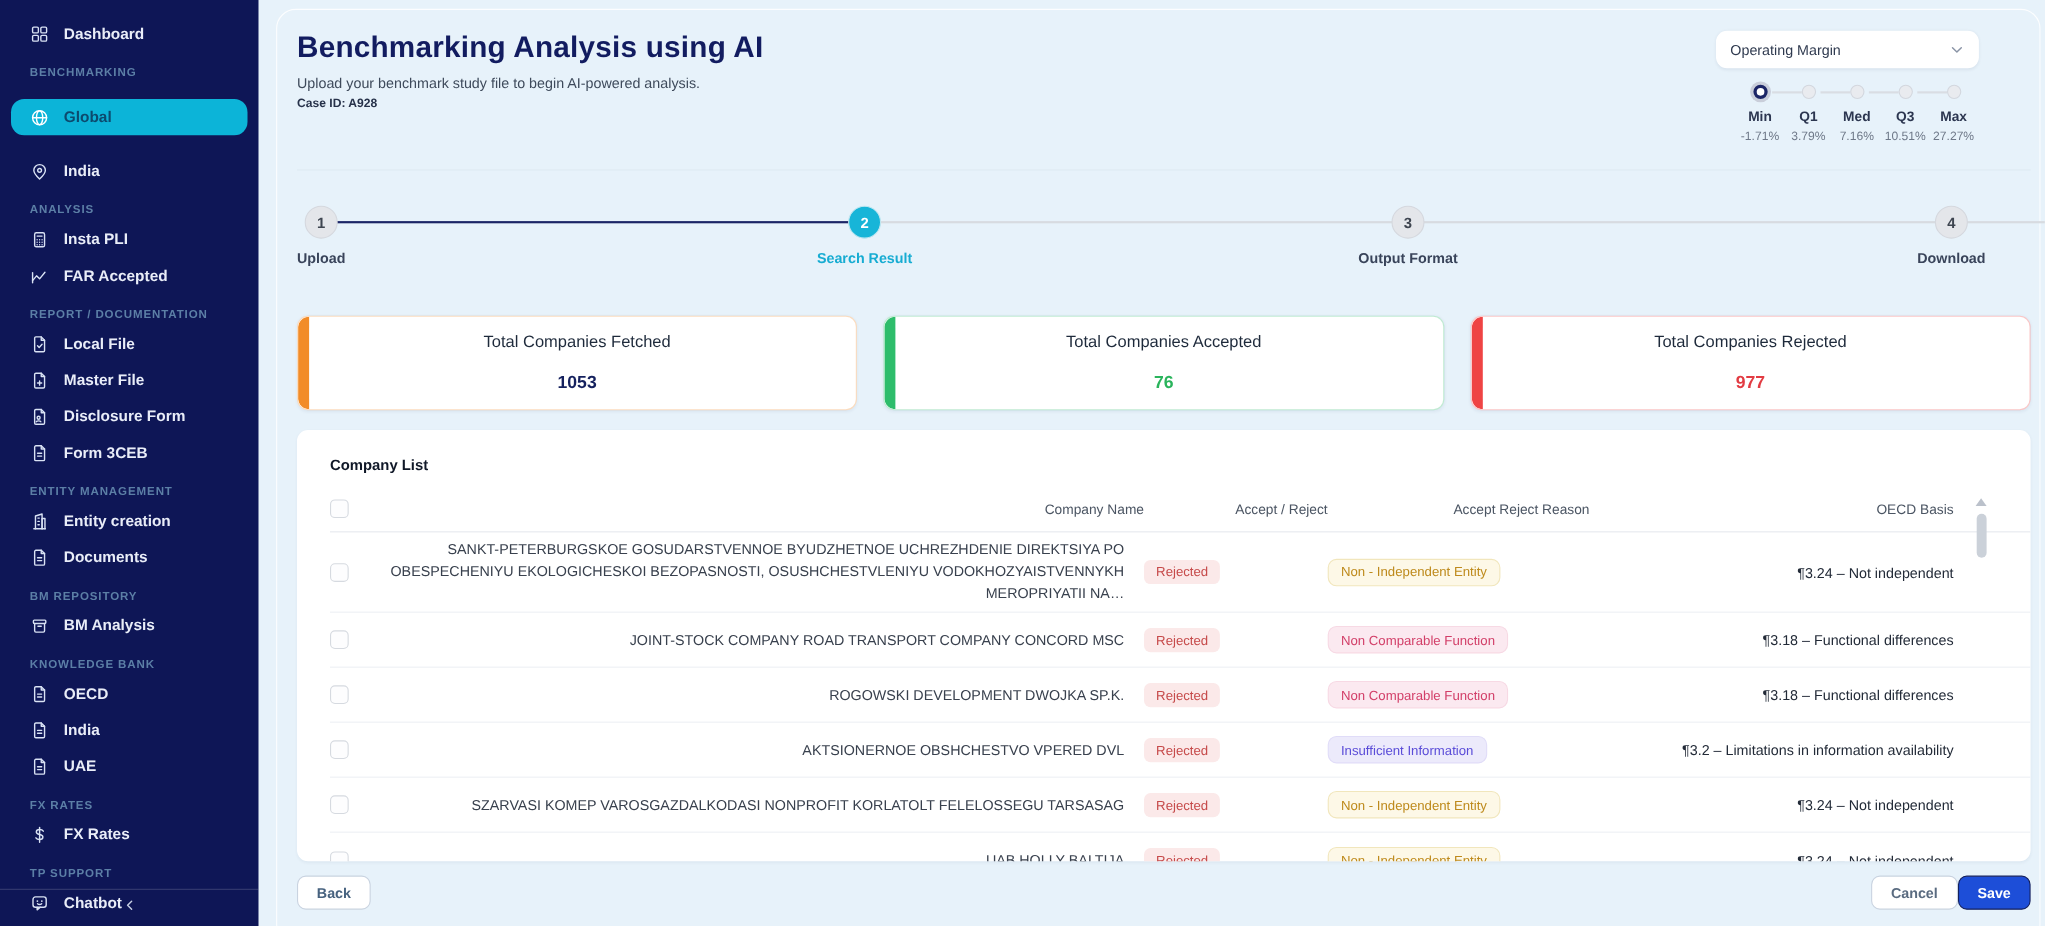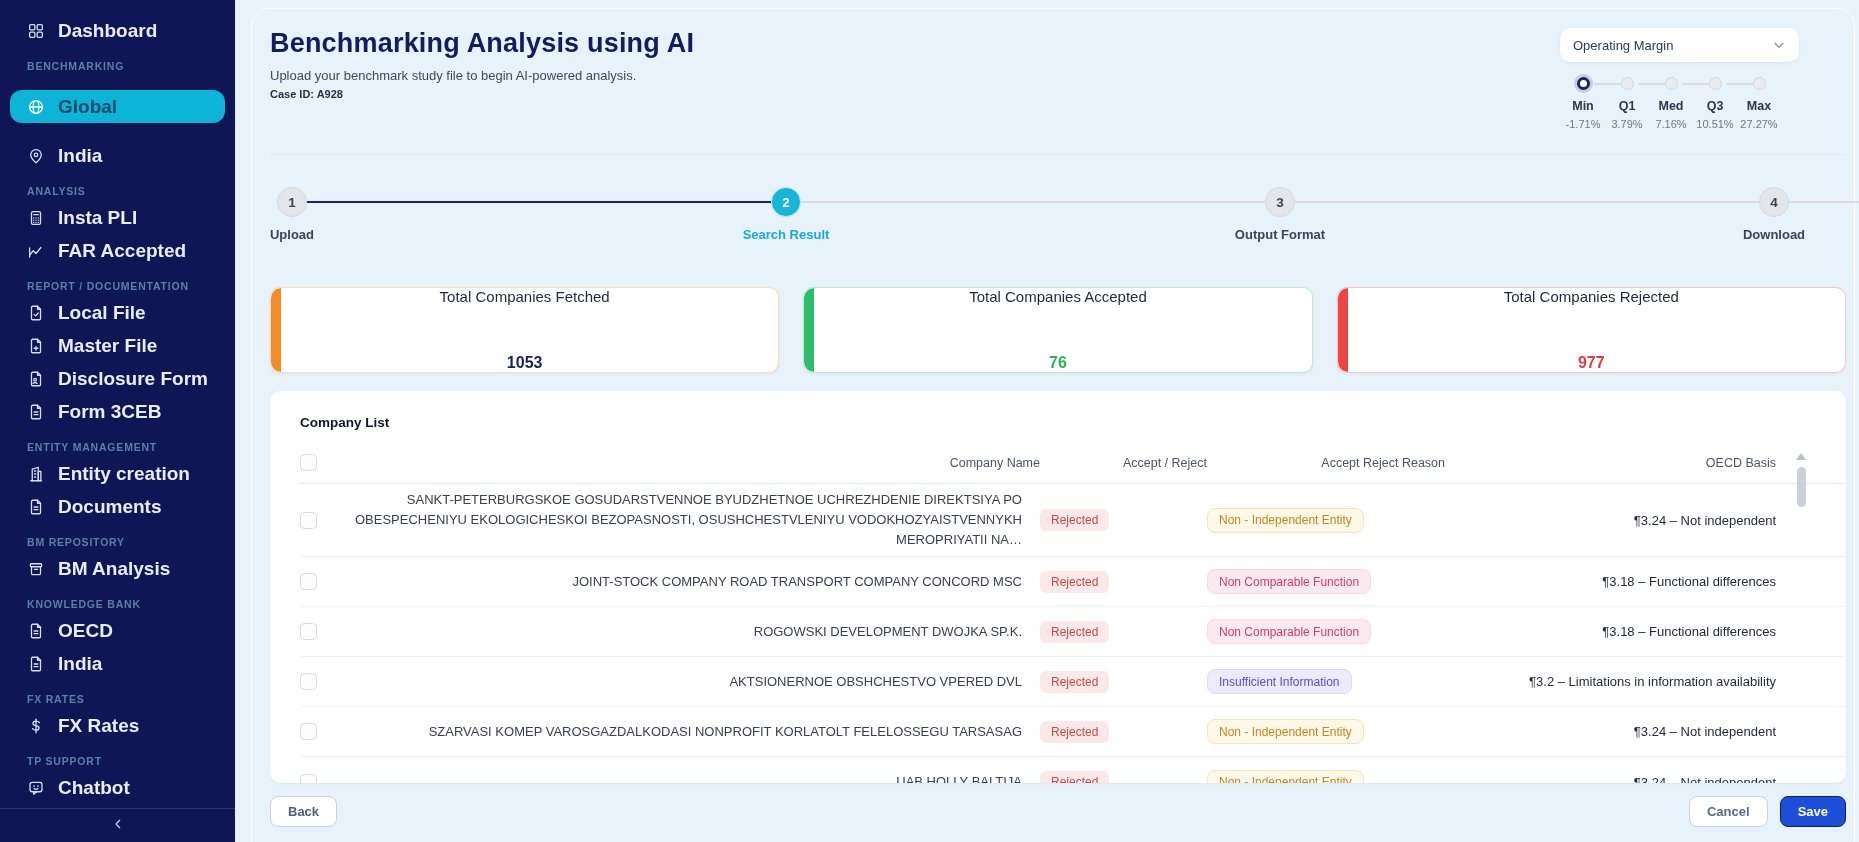--- a/index.html
+++ b/index.html
@@ -1,39 +1,39 @@
 <!DOCTYPE html>
 <html><head>
 <meta charset="utf-8">
 <style>
   * { margin:0; padding:0; box-sizing:border-box; }
   html,body { width:1859px; height:842px; overflow:hidden; font-family:"Liberation Sans", sans-serif; }
   body { display:flex; background:#E7F2FA; }
 
   
   .sidebar { width:235px; min-width:235px; height:842px; background:#0E1656; color:#E9EDF8; position:relative; padding-top:14px; overflow:hidden; }
-  .nav-item { display:flex; align-items:center; gap:13px; padding:7.5px 14px 7.5px 27px; font-size:19px; font-weight:600; line-height:17px; cursor:pointer; }
+  .nav-item { display:flex; align-items:center; gap:13px; padding:7.5px 14px 7.5px 27px; font-size:14px; font-weight:600; line-height:17px; cursor:pointer; }
   .nav-item .ni-icon { width:18px; height:18px; display:flex; align-items:center; justify-content:center; color:#D9E2F4; }
   .nav-item.active { background:#0CB4D8; border-radius:12px; margin:16px 10px; padding-left:17px; color:#0c4a6e; }
   .nav-item.active .ni-icon { color:#FFFFFF; }
   .nav-section-label { margin:12px 0 2px; padding-left:27px; font-size:10.5px; font-weight:700; letter-spacing:.8px; line-height:15px; color:#5C7FA6; }
   .sidebar-collapse { position:absolute; left:0; right:0; bottom:0; height:34px; border-top:1px solid rgba(255,255,255,.14); display:flex; align-items:center; justify-content:center; color:#C6CFE2; cursor:pointer; }
 
   
   .main { flex:1; position:relative; padding:0 13px 0 35px; overflow:hidden; }
   .frame { position:absolute; left:16px; top:8px; right:4px; bottom:-16px; border:1px solid rgba(255,255,255,.85); border-radius:18px; pointer-events:none; }
 
   .header-row { display:flex; justify-content:space-between; align-items:flex-start; padding-top:28px; }
   .page-title { font-size:27px; font-weight:700; color:#121C60; letter-spacing:.2px; }
   .page-subtitle { margin-top:9px; font-size:13px; color:#3E4A5B; }
   .case-id { margin-top:5px; font-size:11px; font-weight:700; color:#27324A; }
 
   .metric-widget { width:239px; margin-right:47px; }
   .dropdown { height:34px; background:#fff; border-radius:10px; display:flex; align-items:center; justify-content:space-between; padding:0 12px 0 13px; font-size:13px; color:#2F3A4F; box-shadow:0 1px 3px rgba(16,24,64,.07); cursor:pointer; }
-  .qtrack { display:flex; justify-content:flex-start; margin-top:15px; padding:0 1px; }
+  .qtrack { display:flex; justify-content:flex-end; margin-top:15px; padding:0 1px; }
   .qstat { width:44px; display:flex; flex-direction:column; align-items:center; position:relative; }
   .qstat:not(:last-child)::after { content:""; position:absolute; left:33px; top:5.5px; width:27px; height:2px; background:#D9DDE3; }
   .qdot { width:13px; height:13px; border-radius:50%; background:#E9EBEF; border:1px solid #D3D7DE; }
   .qstat.active .qdot { background:#fff; border:3.5px solid #1B2566; box-shadow:0 0 0 3px #C9CEDA; }
   .qlabel { margin-top:9px; font-size:12.5px; font-weight:700; color:#2C3650; }
   .qvalue { margin-top:5px; font-size:11px; color:#6E7888; }
 
   .header-divider { margin-top:24px; border-top:1px solid #DEE9F2; }
 
   
@@ -42,21 +42,21 @@
   .seg-done { width:494px; background:#1B2566; height:2px; }
   .seg-todo { flex:1; background:#D7DBE0; height:2px; }
   .step { width:40px; position:relative; z-index:1; display:flex; justify-content:center; }
   .step-circle { width:30px; height:30px; border-radius:50%; background:#E4E6EA; border:1px solid #D5D8DE; color:#3E4550; font-size:13.5px; font-weight:700; display:flex; align-items:center; justify-content:center; cursor:pointer; }
   .step.active .step-circle { background:#17B5D8; border-color:#BFE6F0; color:#fff; }
   .step-label { position:absolute; top:40px; left:50%; transform:translateX(-50%); white-space:nowrap; font-size:13px; font-weight:700; color:#39445A; }
   .step.active .step-label { color:#17ACD2; }
 
   
   .cards { display:flex; gap:24px; margin-top:36px; }
-  .card { flex:1; background:#fff; border-radius:10px; height:86px; position:relative; display:flex; flex-direction:column; align-items:center; justify-content:space-between; gap:21px; border:1px solid #eee; box-shadow:0 1px 3px rgba(18,38,86,.06); overflow:hidden; }
+  .card { flex:1; background:#fff; border-radius:10px; height:86px; position:relative; display:flex; flex-direction:column; align-items:center; justify-content:center; gap:21px; border:1px solid #eee; box-shadow:0 1px 3px rgba(18,38,86,.06); overflow:hidden; }
   .card-accent { position:absolute; left:0; top:0; bottom:0; width:10px; border-radius:10px 0 0 10px; }
   .card-label { font-size:15px; color:#1E2A3B; }
   .card-value { font-size:16px; font-weight:700; }
 
   
   .table-panel { margin-top:18px; background:#fff; border-radius:10px; height:392px; padding:24px 0 0 30px; position:relative; overflow:hidden; box-shadow:0 1px 3px rgba(18,38,86,.05); }
   .table-title { font-size:13.5px; font-weight:700; color:#101828; }
   .tgrid { display:grid; grid-template-columns:30px 710px 167px 238px 1fr; align-items:center; padding-right:70px;text-align:right; }
   .thead { margin-top:24px; padding-bottom:12px; border-bottom:1px solid #E6E9EE; font-size:12.5px; color:#4B5563; }
   .trow { min-height:50px; border-bottom:1px solid #EDF0F4; padding:6px 70px 6px 0; }
@@ -71,21 +71,21 @@
   .oecd { font-size:13px; color:#232B38; }
   .tbl-scrollbar { position:absolute; right:40px; top:62px; width:10px; display:flex; flex-direction:column; align-items:center; }
   .scroll-up { width:0; height:0; border-left:5px solid transparent; border-right:5px solid transparent; border-bottom:7px solid #BBC1CB; }
   .scroll-thumb { margin-top:7px; width:9px; height:40px; border-radius:5px; background:#CBD1D9; cursor:pointer; }
 
   
   .footer { margin-top:13px; display:flex; justify-content:space-between; align-items:center; }
   .btn { height:31px; padding:0 17px; border-radius:8px; font-size:13px; font-weight:700; display:flex; align-items:center; background:#fff; border:1px solid #C9D3E0; color:#47627F; cursor:pointer; }
   .btn.cancel { color:#5A6B80; font-weight:600; }
   .btn.save { background:#1d4ed8; border-color:#15215E; color:#fff; }
-  .footer-right { display:flex; gap:12px; }
+  .footer-right { display:flex; }
 </style>
 </head>
 <body>
 
 <nav class="sidebar">
   <div>
       <div class="nav-item">
         <span class="ni-icon">
           <svg fill="none" stroke="currentColor" stroke-width="1.7" stroke-linecap="round" stroke-linejoin="round" width="18" height="18" viewBox="0 0 24 24">
             <rect x="3.5" y="3.5" width="7" height="7" rx="1.5"></rect>
@@ -224,20 +224,30 @@
       </div>
       <div class="nav-item">
         <span class="ni-icon">
           <svg fill="none" stroke="currentColor" stroke-width="1.7" stroke-linecap="round" stroke-linejoin="round" width="18" height="18" viewBox="0 0 24 24">
             <path d="M14 3H7.5A1.5 1.5 0 0 0 6 4.5v15A1.5 1.5 0 0 0 7.5 21h9a1.5 1.5 0 0 0 1.5-1.5V7l-4-4z"></path>
             <path d="M14 3v4h4"></path>
             <path d="M9.5 12h5M9.5 15.5h5"></path>
           </svg>
         </span>
         <span>India</span>
+      </div>
+      <div class="nav-item">
+        <span class="ni-icon">
+          <svg fill="none" stroke="currentColor" stroke-width="1.7" stroke-linecap="round" stroke-linejoin="round" width="18" height="18" viewBox="0 0 24 24">
+            <path d="M14 3H7.5A1.5 1.5 0 0 0 6 4.5v15A1.5 1.5 0 0 0 7.5 21h9a1.5 1.5 0 0 0 1.5-1.5V7l-4-4z"></path>
+            <path d="M14 3v4h4"></path>
+            <path d="M9.5 12h5M9.5 15.5h5"></path>
+          </svg>
+        </span>
+        <span>UAE</span>
       </div>
       <div class="nav-section-label">FX RATES</div>
       <div class="nav-item">
         <span class="ni-icon">
           <svg fill="none" stroke="currentColor" stroke-width="1.7" stroke-linecap="round" stroke-linejoin="round" width="18" height="18" viewBox="0 0 24 24">
             <path d="M12 3v18"></path>
             <path d="M16.5 7.5c-.8-1.3-2.5-2-4.5-2-2.2 0-4 1.2-4 3s1.8 2.6 4 3 4 1.2 4 3-1.8 3-4 3c-2 0-3.7-.7-4.5-2"></path>
           </svg>
         </span>
         <span>FX Rates</span>

